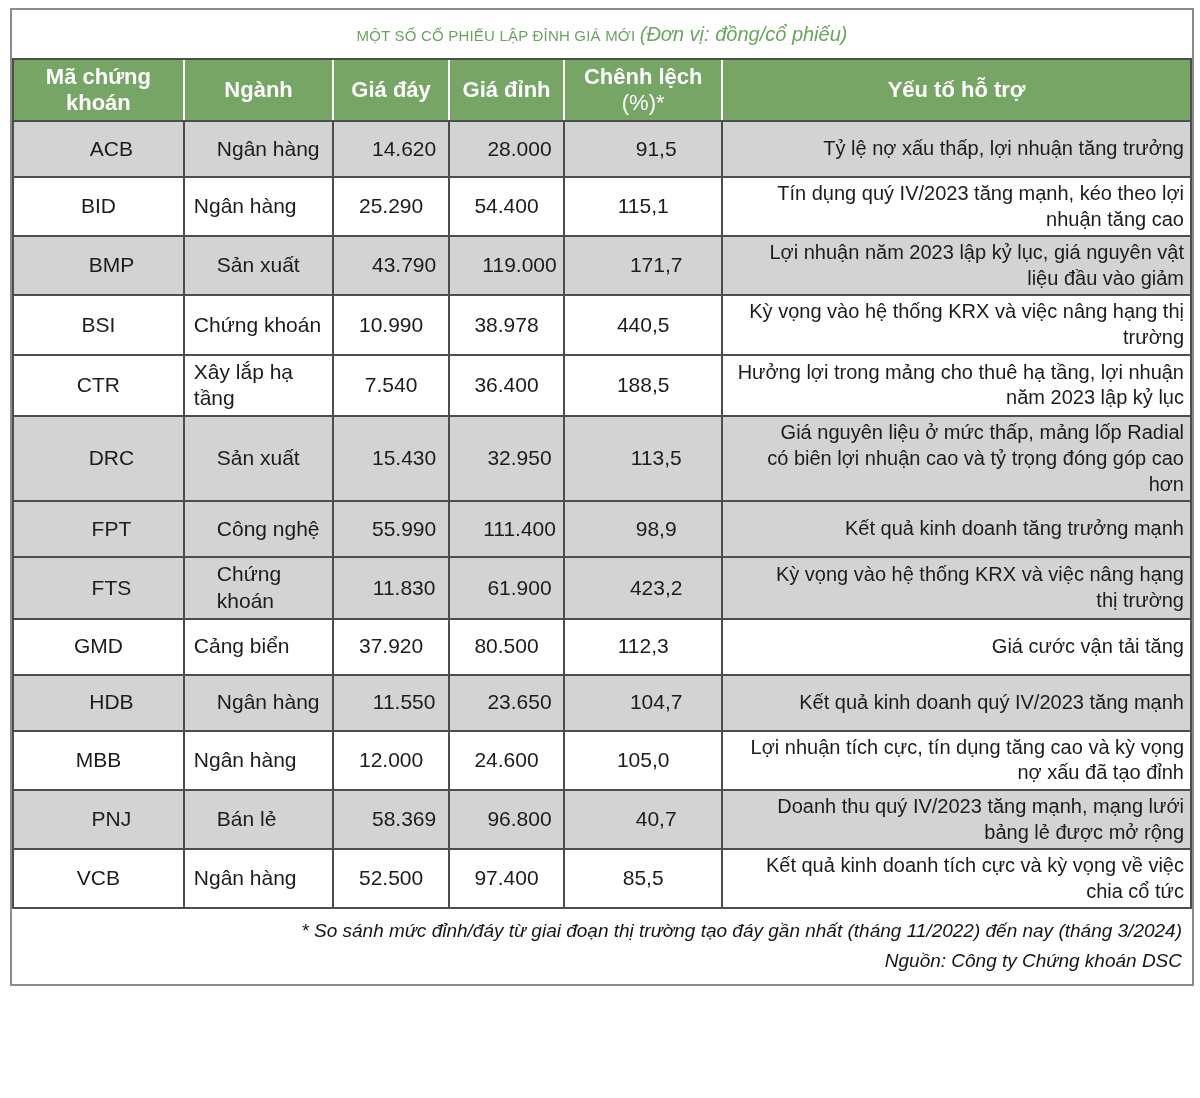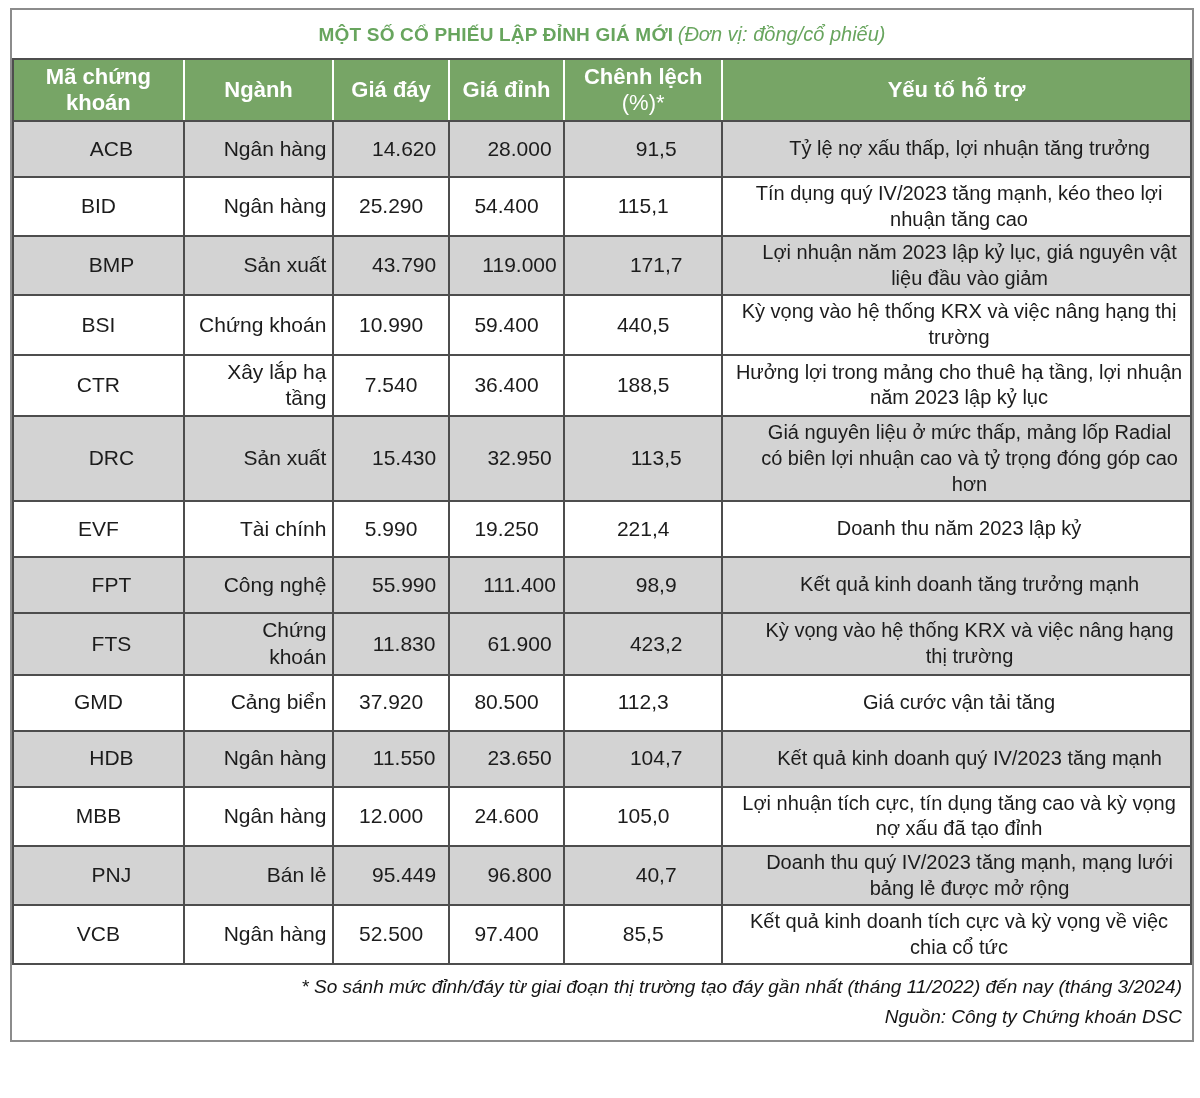--- a/index.html
+++ b/index.html
@@ -13,21 +13,21 @@
     --header-text:#FFFFFF;
   }
   .wrap{
     position:absolute; left:10px; top:8px; width:1184px;
     border:2px solid #8c8c8c; background:#fff;
   }
   .title-bar{
     text-align:center; padding:13px 6px 12px 6px; background:#fff;
   }
   .title-main{
-    color:var(--title-text); font-weight:bold; font-size:19px; letter-spacing:.2px;
+    color:var(--title-text); font-weight:normal; font-size:15px; letter-spacing:.2px;
   }
   .title-unit{
     color:var(--title-text); font-style:italic; font-size:20px; font-weight:normal;
   }
   table{ width:100%; border-collapse:collapse; table-layout:fixed; }
   col.c0{ width:14.5%; } col.c1{ width:12.7%; } col.c2{ width:9.8%; }
   col.c3{ width:9.8%; }  col.c4{ width:13.4%; } col.c5{ width:39.8%; }
   thead th{
     background:var(--header-bg); color:var(--header-text);
     font-size:22px; font-weight:bold; height:58px; vertical-align:middle;
@@ -39,22 +39,22 @@
   thead th:first-child{ border-left:2px solid var(--border-dark); }
   thead th:last-child{ border-right:2px solid var(--border-dark); }
   .th-note{ font-weight:normal; }
   tbody td{
     border:2px solid var(--border-dark);
     font-size:21px; height:56px; vertical-align:middle;
     padding:3px 6px; line-height:1.28; background:#ffffff;
   }
   tbody tr.striped td{ background:var(--row-stripe);padding-left:32px; }
   td.col0, td.col2, td.col3, td.col4{ text-align:center; }
-  td.col1{ text-align:right; padding-left:9px; }
-  td.col5{ text-align:center; padding-left:11px; font-size:20px; }
+  td.col1{ text-align:left; padding-left:9px; }
+  td.col5{ text-align:right; padding-left:11px; font-size:20px; }
   .foot{
     padding:7px 10px 9px 10px; text-align:right; font-style:italic;
     font-size:19px; line-height:1.55; color:#141414; background:#fff;
   }
 </style>
 </head>
 <body>
 
 <div class="wrap">
 
@@ -104,48 +104,40 @@
           <td class="col1">Sản xuất</td>
           <td class="col2">43.790</td>
           <td class="col3">119.000</td>
           <td class="col4">171,7</td>
           <td class="col5">Lợi nhuận năm 2023 lập kỷ lục, giá nguyên vật liệu đầu vào giảm</td>
         </tr>
         <tr>
           <td class="col0">BSI</td>
           <td class="col1">Chứng khoán</td>
           <td class="col2">10.990</td>
-          <td class="col3">59.400</td>
+          <td class="col3">38.978</td>
           <td class="col4">440,5</td>
           <td class="col5">Kỳ vọng vào hệ thống KRX và việc nâng hạng thị trường</td>
         </tr>
         <tr>
           <td class="col0">CTR</td>
           <td class="col1">Xây lắp hạ tầng</td>
           <td class="col2">7.540</td>
           <td class="col3">36.400</td>
           <td class="col4">188,5</td>
           <td class="col5">Hưởng lợi trong mảng cho thuê hạ tầng, lợi nhuận năm 2023 lập kỷ lục</td>
         </tr>
         <tr class="striped">
           <td class="col0">DRC</td>
           <td class="col1">Sản xuất</td>
           <td class="col2">15.430</td>
           <td class="col3">32.950</td>
           <td class="col4">113,5</td>
           <td class="col5">Giá nguyên liệu ở mức thấp, mảng lốp Radial có biên lợi nhuận cao và tỷ trọng đóng góp cao hơn</td>
         </tr>
-        <tr>
-          <td class="col0">EVF</td>
-          <td class="col1">Tài chính</td>
-          <td class="col2">5.990</td>
-          <td class="col3">19.250</td>
-          <td class="col4">221,4</td>
-          <td class="col5">Doanh thu năm 2023 lập kỷ</td>
-        </tr>
         <tr class="striped">
           <td class="col0">FPT</td>
           <td class="col1">Công nghệ</td>
           <td class="col2">55.990</td>
           <td class="col3">111.400</td>
           <td class="col4">98,9</td>
           <td class="col5">Kết quả kinh doanh tăng trưởng mạnh</td>
         </tr>
         <tr class="striped">
           <td class="col0">FTS</td>
@@ -175,21 +167,21 @@
           <td class="col0">MBB</td>
           <td class="col1">Ngân hàng</td>
           <td class="col2">12.000</td>
           <td class="col3">24.600</td>
           <td class="col4">105,0</td>
           <td class="col5">Lợi nhuận tích cực, tín dụng tăng cao và kỳ vọng nợ xấu đã tạo đỉnh</td>
         </tr>
         <tr class="striped">
           <td class="col0">PNJ</td>
           <td class="col1">Bán lẻ</td>
-          <td class="col2">95.449</td>
+          <td class="col2">58.369</td>
           <td class="col3">96.800</td>
           <td class="col4">40,7</td>
           <td class="col5">Doanh thu quý IV/2023 tăng mạnh, mạng lưới bảng lẻ được mở rộng</td>
         </tr>
         <tr>
           <td class="col0">VCB</td>
           <td class="col1">Ngân hàng</td>
           <td class="col2">52.500</td>
           <td class="col3">97.400</td>
           <td class="col4">85,5</td>

